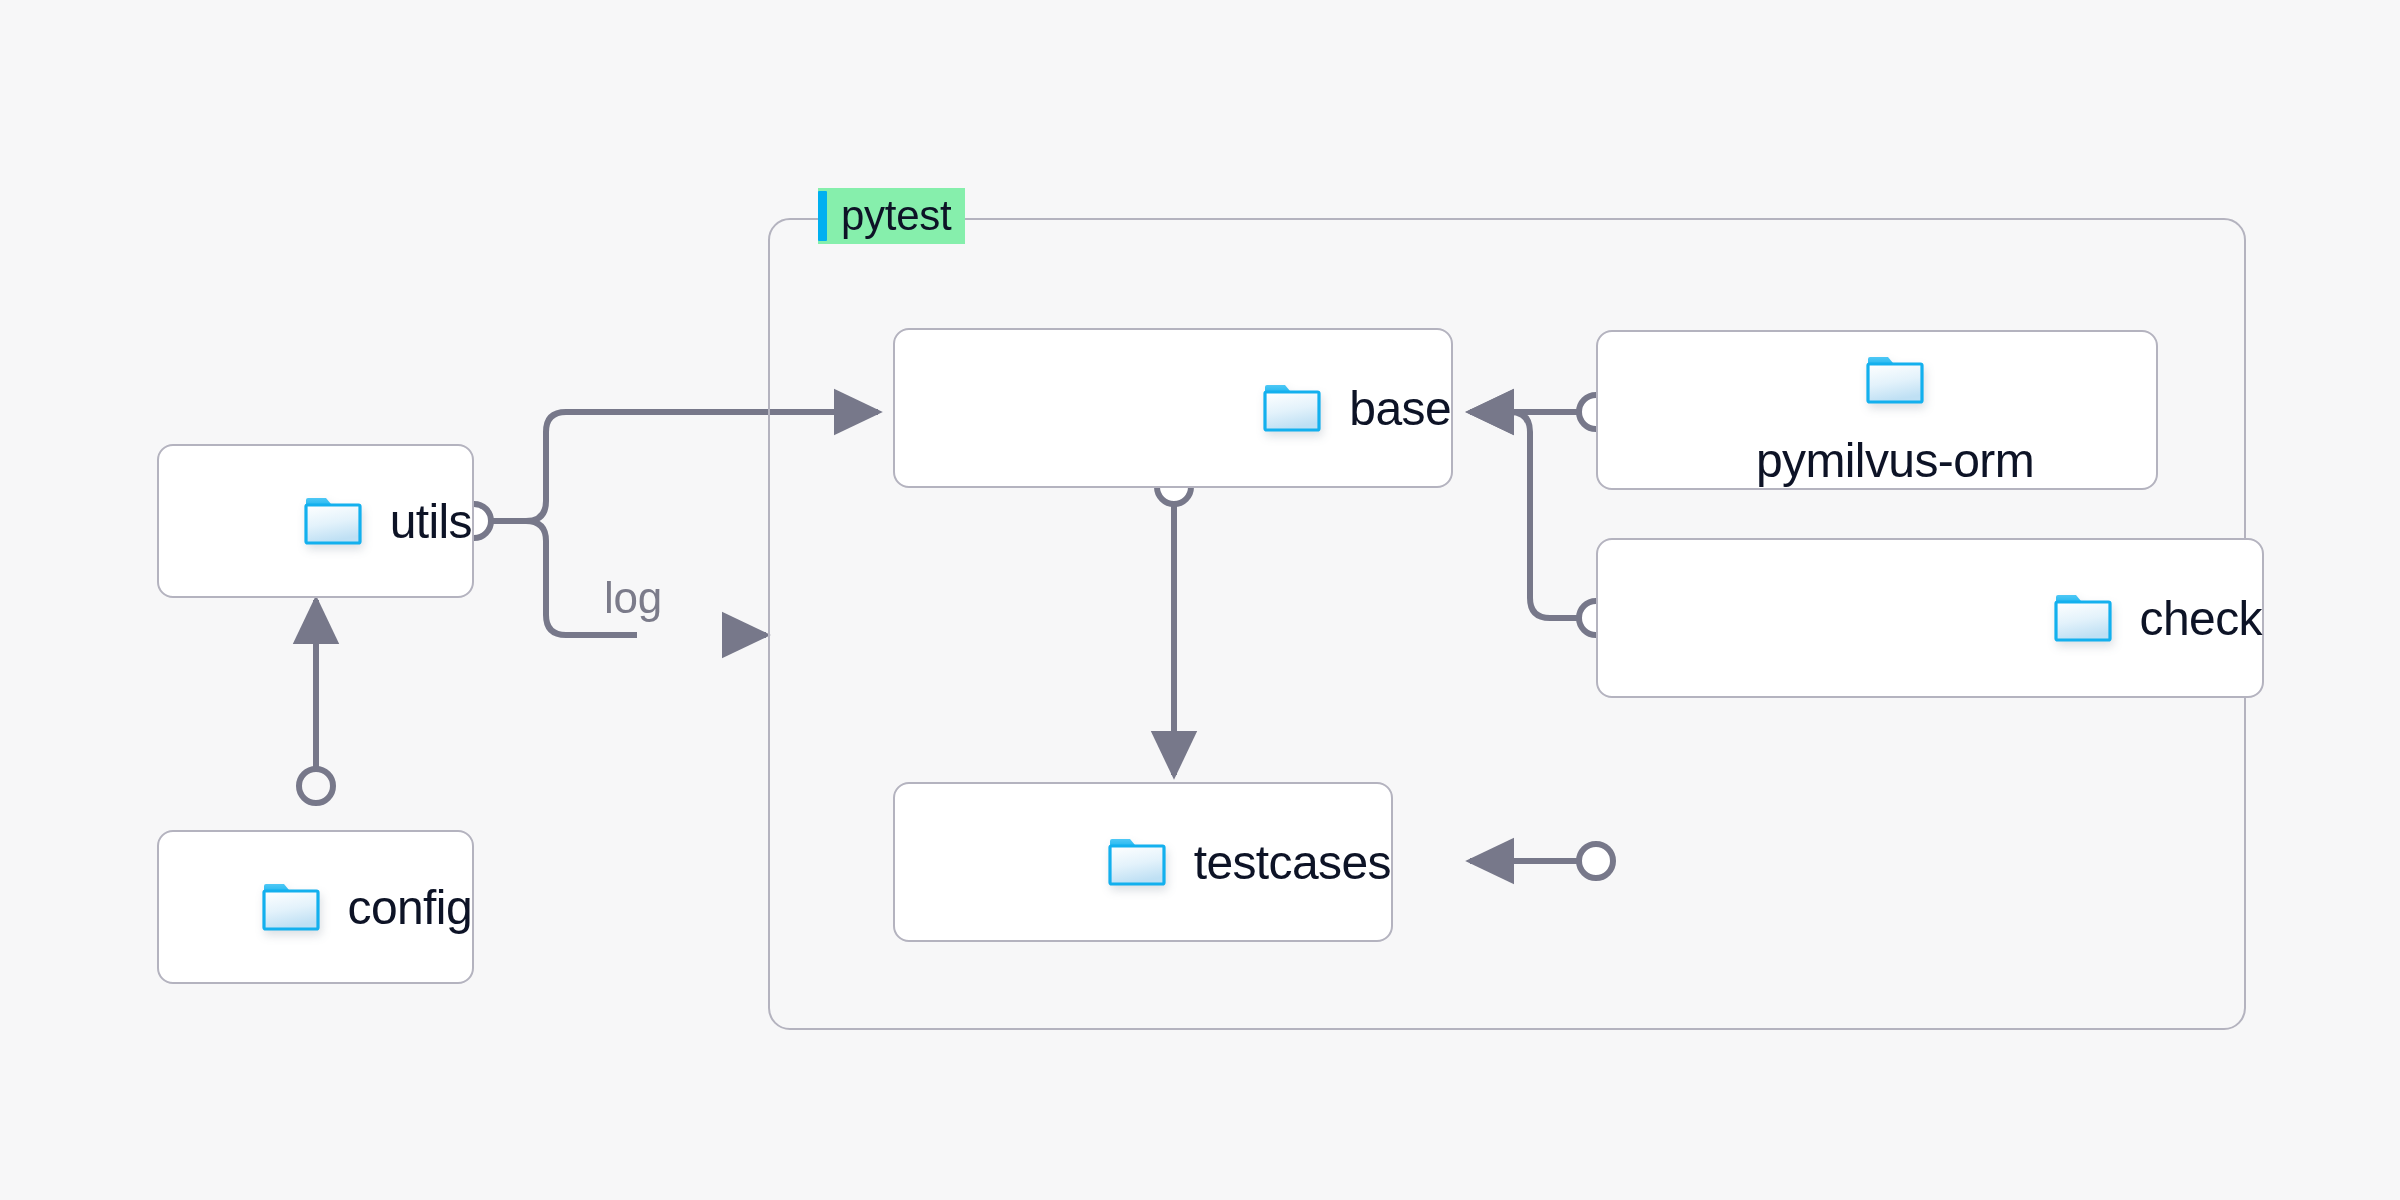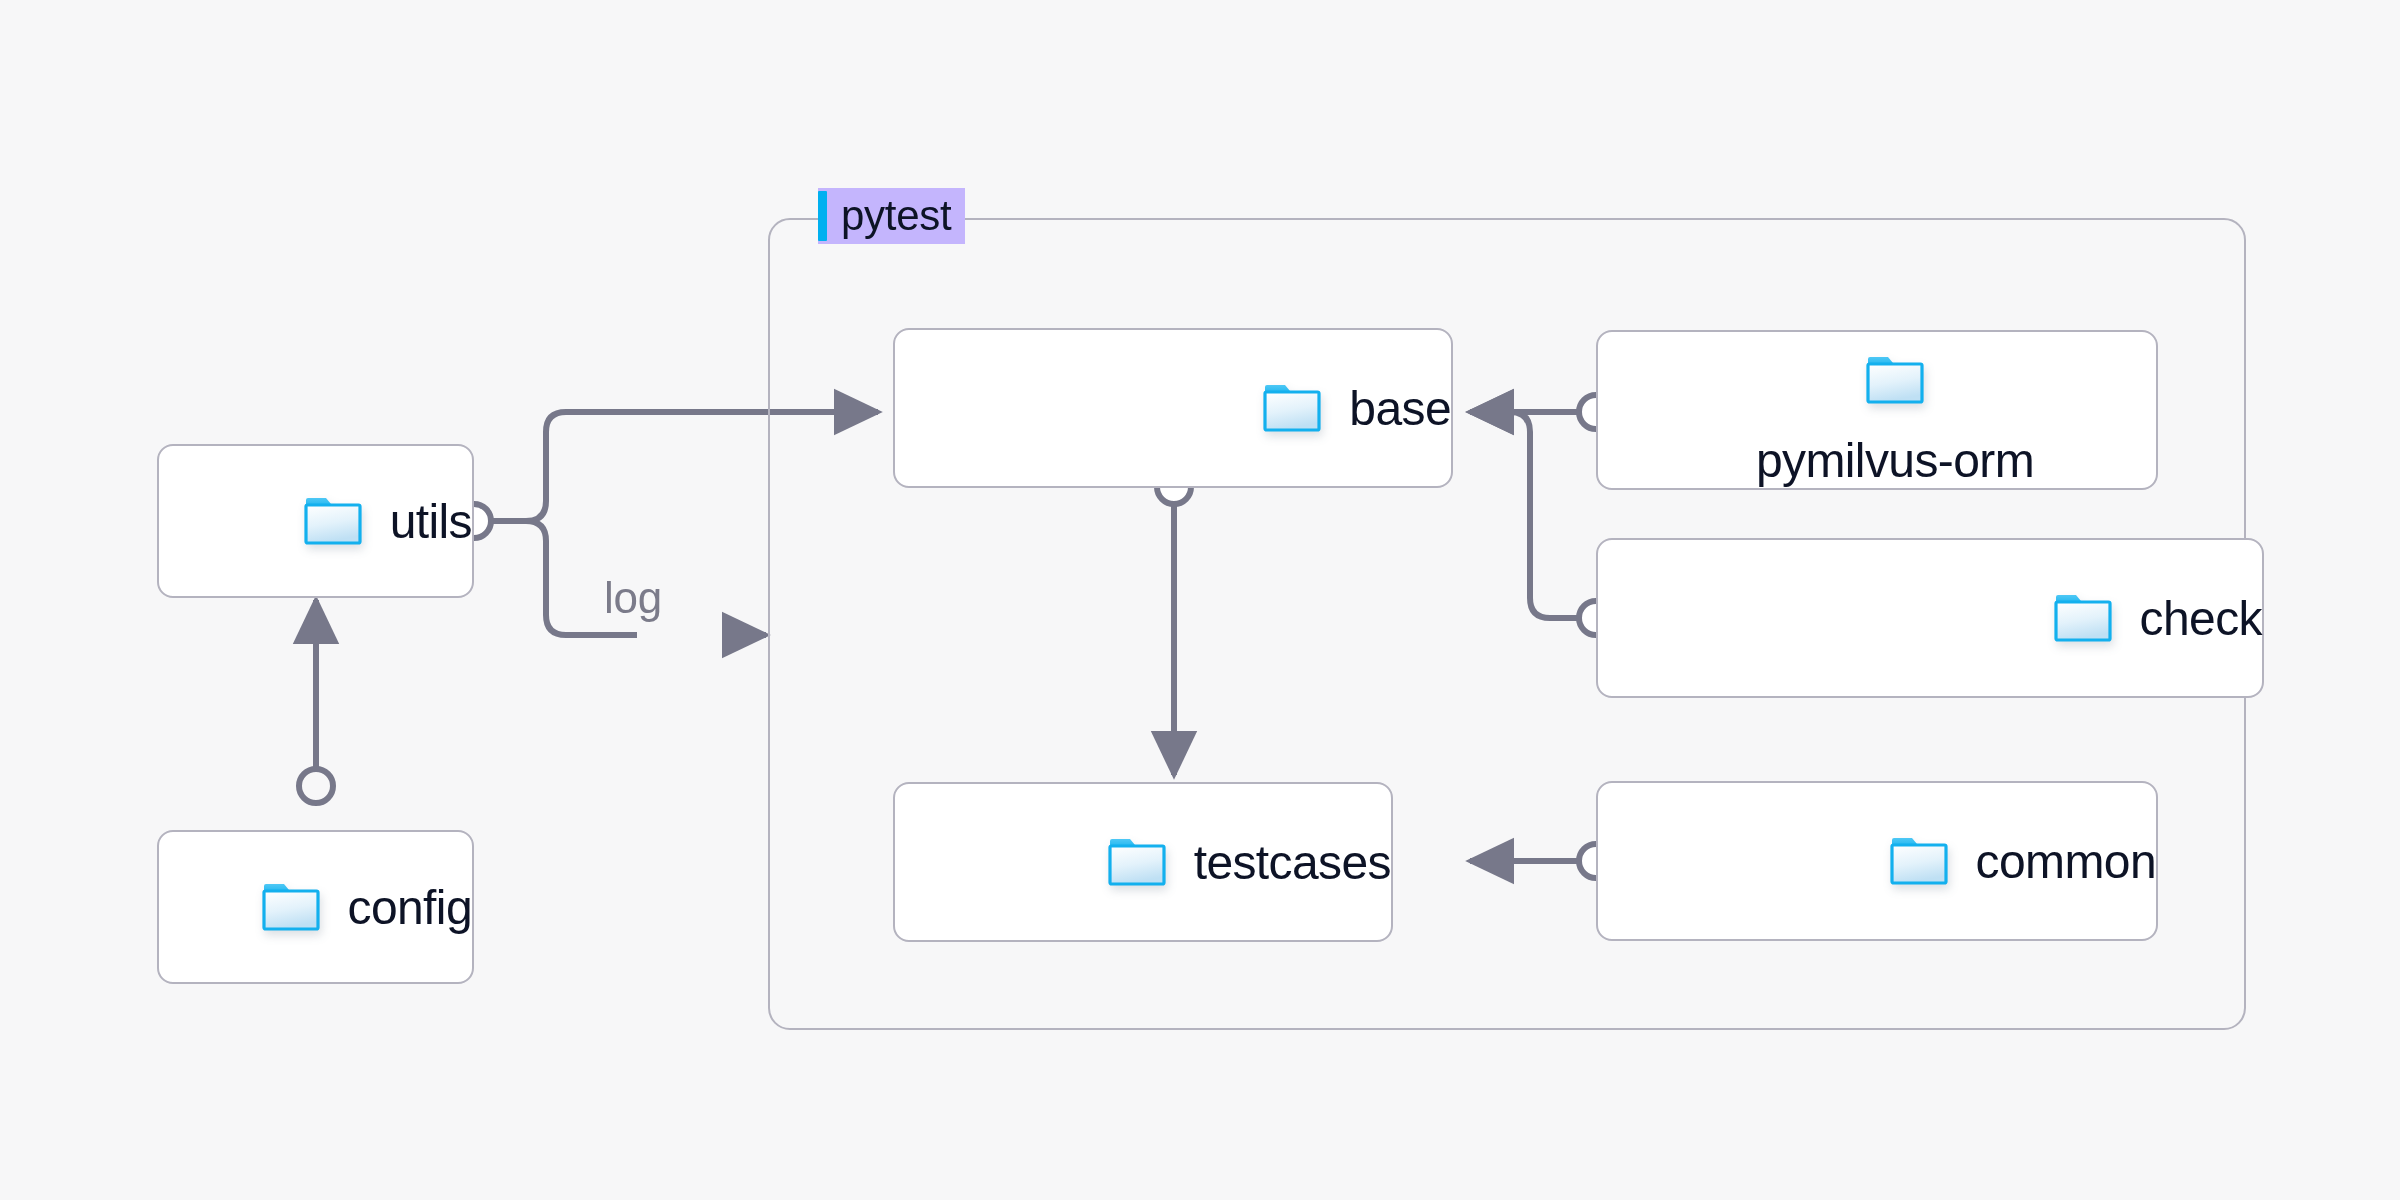--- a/index.html
+++ b/index.html
@@ -37,21 +37,21 @@
     border: 2px solid #b4b3bf;
     border-radius: 22px;
     background: transparent;
     box-sizing: border-box;
   }
   .group-label {
     position: absolute;
     display: flex;
     align-items: center;
     gap: 14px;
-    background: #c4b5fd;
+    background: #86efac;
     padding: 0 14px 0 0;
     height: 56px;
     line-height: 56px;
   }
   .group-label-bar {
     width: 9px;
     height: 50px;
     background: #00b0f0;
     border-radius: 1px;
     flex: none;
@@ -224,25 +224,16 @@
   <div class="node" style="left:1596px; top:538px; width:668px; height:160px;">
     <span class="folder-icon">
       <svg viewBox="0 0 58 50" width="58" height="50">
         <path d="M2,10 L2,4 Q2,2 4,2 L22,2 L27,8 L54,8 Q56,8 56,10 L56,12 L2,12 Z" fill="url(#folderTabGrad)"></path>
         <rect x="2" y="9" width="54" height="38" rx="1.5" fill="url(#folderGrad)" stroke="#13b0ee" stroke-width="3.2"></rect>
       </svg>
     </span>
     <span class="node-label">check</span>
   </div>
 
-  <div class="node" style="left:1596px; top:781px; width:562px; height:160px;">
-    <span class="folder-icon">
-      <svg viewBox="0 0 58 50" width="58" height="50">
-        <path d="M2,10 L2,4 Q2,2 4,2 L22,2 L27,8 L54,8 Q56,8 56,10 L56,12 L2,12 Z" fill="url(#folderTabGrad)"></path>
-        <rect x="2" y="9" width="54" height="38" rx="1.5" fill="url(#folderGrad)" stroke="#13b0ee" stroke-width="3.2"></rect>
-      </svg>
-    </span>
-    <span class="node-label">common</span>
-  </div>
 
   <div class="edge-label" style="left:604px; top:573px;">log</div>
 
 </div>
 
 </body></html>

